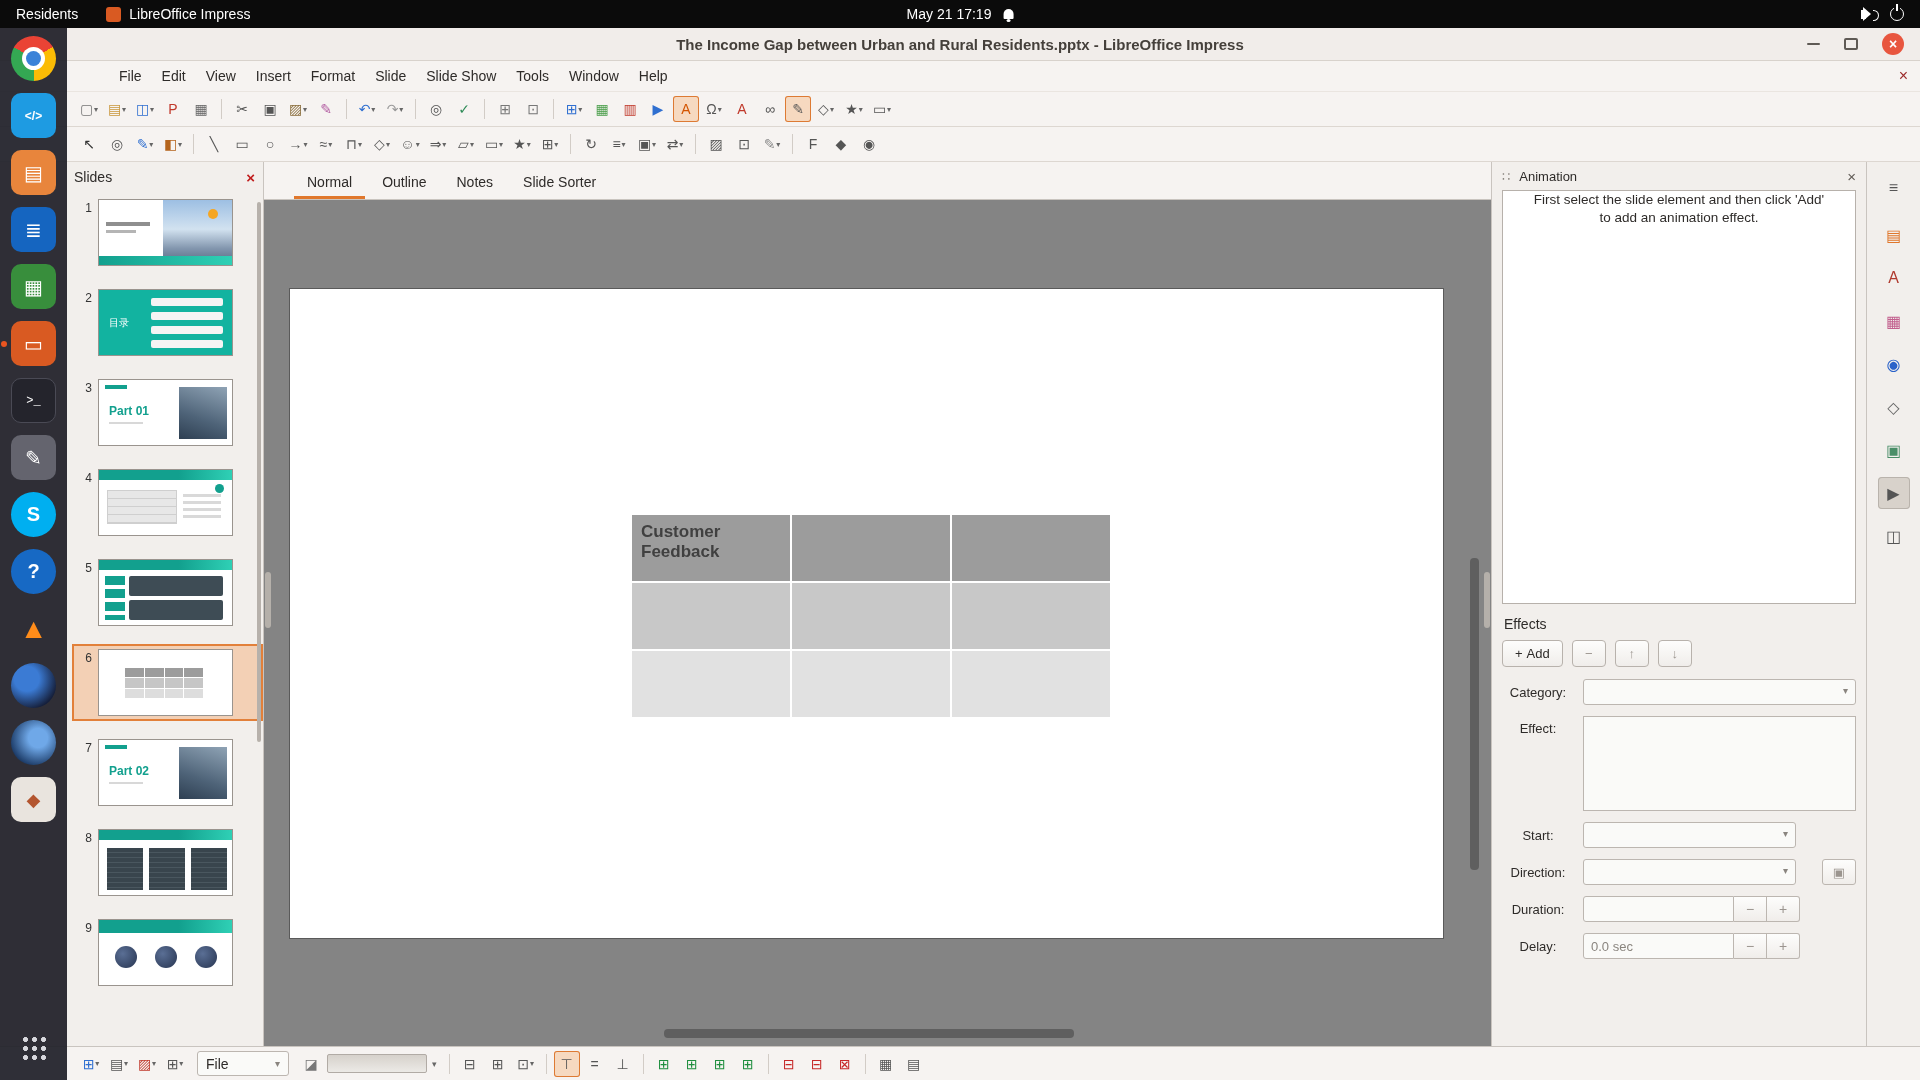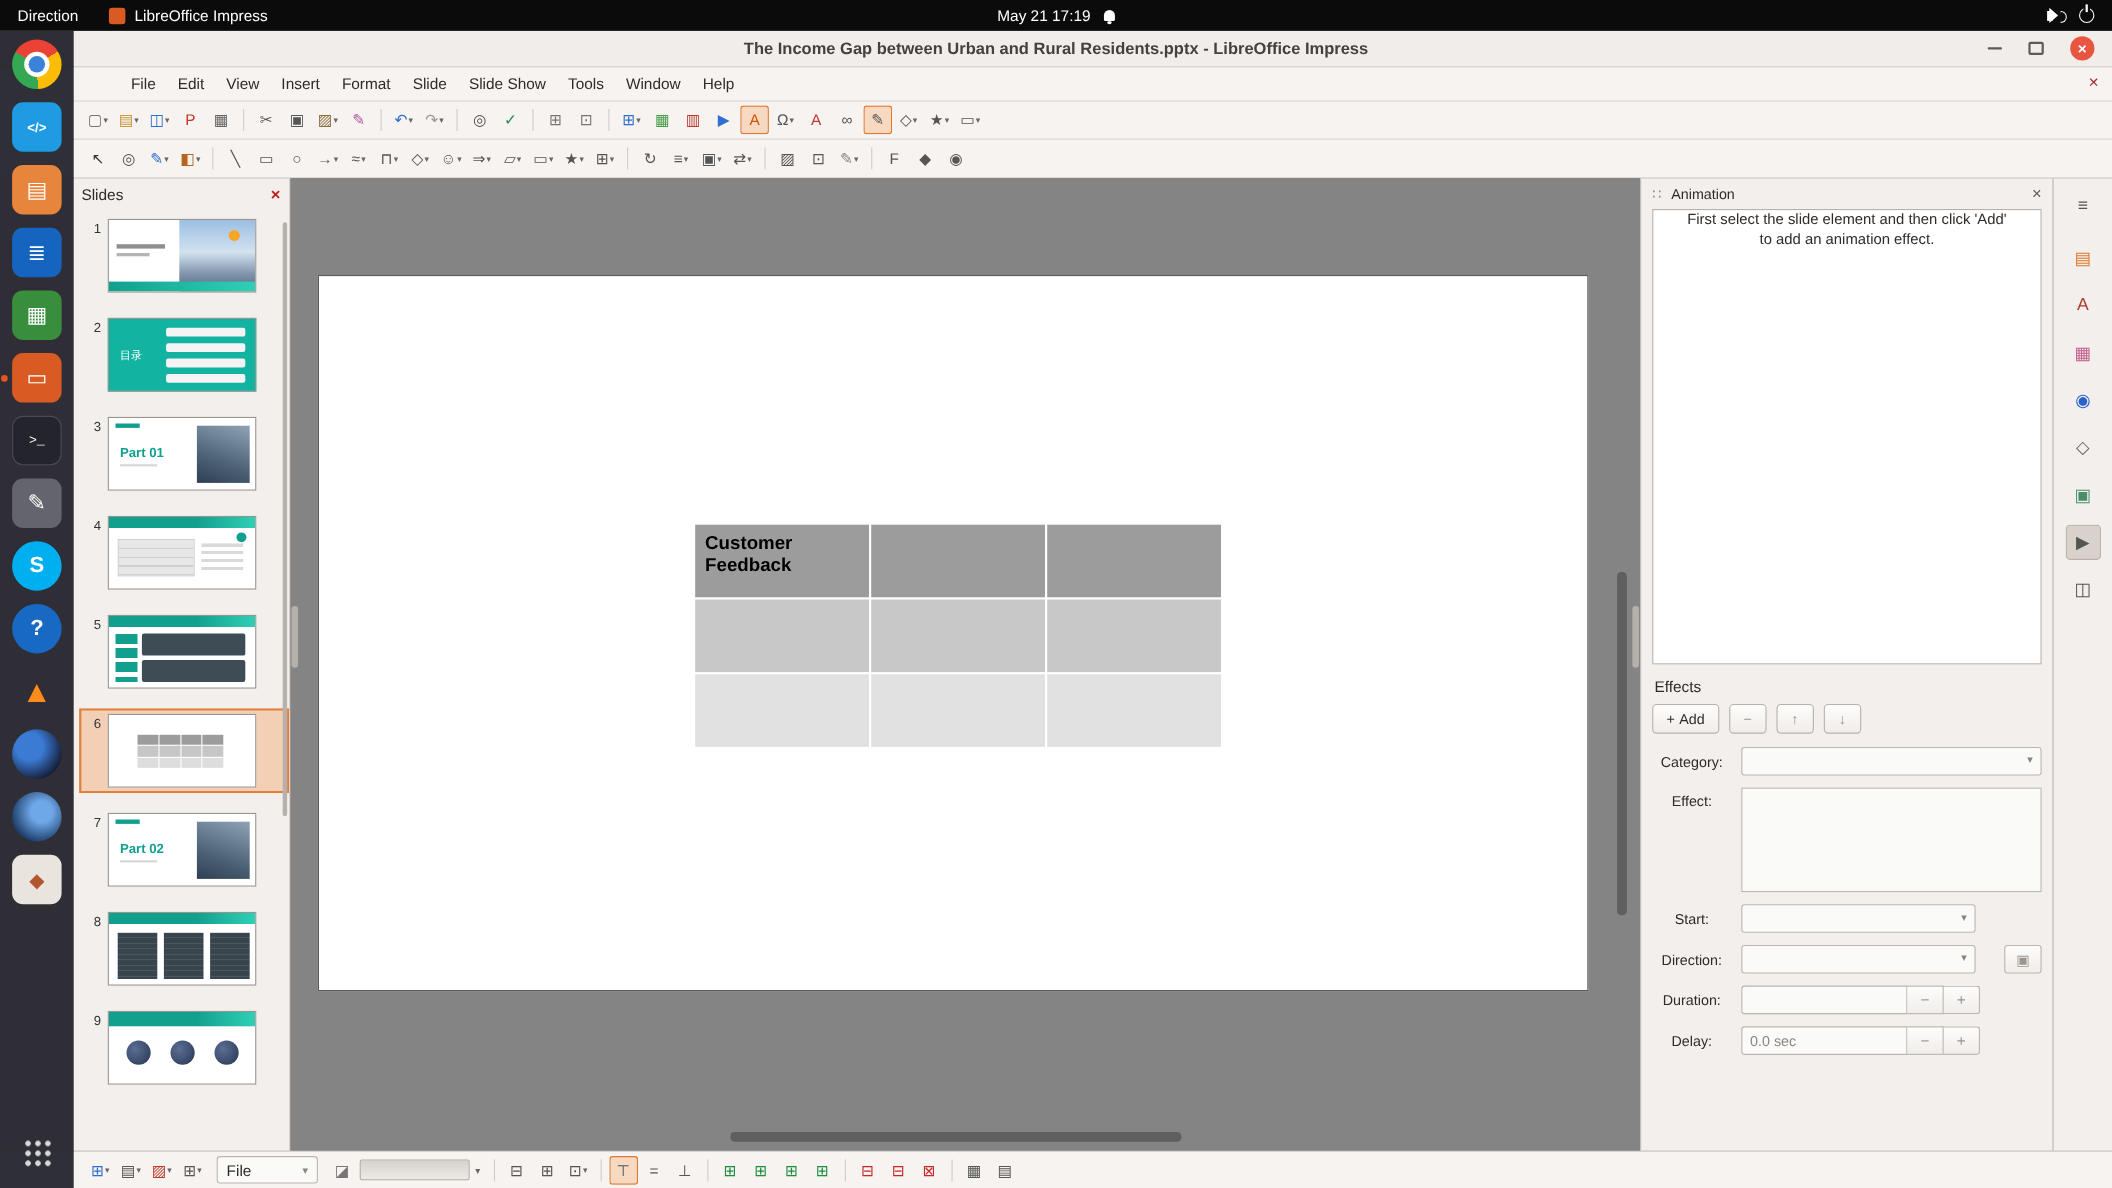--- a/index.html
+++ b/index.html
@@ -87,21 +87,21 @@
   .circ.c1{left:16px} .circ.c2{left:56px} .circ.c3{left:96px}
 
   
   .workspace { flex:1; display:flex; flex-direction:column; position:relative; min-width:0; }
   .view-tabs { height:38px; background:#f6f3f1; border-bottom:1px solid #c9c4bf; display:flex; align-items:flex-end; padding-left:30px; gap:4px; }
   .view-tab { padding:9px 13px 6px; border-bottom:3px solid transparent; font-size:14px; }
   .view-tab.active { border-bottom-color:#e0772c; }
   .canvas-area { flex:1; position:relative; background:#848484; }
   .slide-canvas { position:absolute; left:25px; top:88px; width:1155px; height:651px; background:#ffffff; border:1px solid #5a5a5a; }
   .slide-table { position:absolute; left:342px; top:226px; width:478px; height:202px; display:grid; grid-template-columns:repeat(3,1fr); grid-template-rows:repeat(3,1fr); gap:2px; }
-  .cell-text { display:block; font-weight:bold; font-size:17px; line-height:1.18; color:#000000; padding:7px 9px; }
+  .cell-text { display:block; font-weight:bold; font-size:17px; line-height:1.18; color:#404040; padding:7px 9px; }
   .h-scrollbar { position:absolute; left:400px; bottom:8px; width:410px; height:9px; background:#5f5f5f; border-radius:4px; }
   .v-scrollbar { position:absolute; right:12px; top:358px; width:9px; height:312px; background:#5f5f5f; border-radius:4px; }
   .collapse-handle { position:absolute; width:6px; height:56px; background:#b5b0aa; border-radius:3px; top:44%; }
   .collapse-handle.left { left:1px; } .collapse-handle.right { right:1px; }
 
   
   .anim-panel { width:375px; background:#f2efec; border-left:1px solid #c9c4bf; display:flex; flex-direction:column; padding:0 10px; font-size:13px; }
   .anim-head { height:28px; display:flex; align-items:center; gap:8px; }
   .grip { color:#8a857f; font-size:13px; letter-spacing:1px; }
   .anim-close { margin-left:auto; color:#5f5a55; font-size:15px; }
@@ -165,21 +165,21 @@
   .ic-bluecircle2 { border-radius:50%; background:radial-gradient(circle at 60% 40%,#6fa8e8 0 25%,#1b3a66 75%); }
   .ic-software { background:#e9e4de; color:#b3552f; font-size:18px; }
   .ic-showapps { background:transparent; margin-top:auto; }
   .ic-showapps::before { content:''; width:26px; height:26px; background:radial-gradient(circle,#d8d8de 2.2px,transparent 2.8px) 0 0/9px 9px; }
 </style>
 </head>
 <body>
 
 <div class="topbar">
   <div class="topbar-left">
-    <span>Direction</span>
+    <span>Residents</span>
     <span class="app-entry">
       <span class="app-ic"></span>
       <span>LibreOffice Impress</span>
     </span>
   </div>
   <div class="topbar-center">
     <span>May 21 17:19</span>
     <span class="bell"></span>
   </div>
   <div class="topbar-right">
@@ -515,20 +515,26 @@
             <div class="circ c1"></div>
             <div class="circ c2"></div>
             <div class="circ c3"></div>
           </div>
         </div>
       </div>
     <div class="panel-vscroll"></div>
   </div>
 
   <div class="workspace">
+    <div class="view-tabs" id="view-tabs">
+        <span class="view-tab active">Normal</span>
+        <span class="view-tab">Outline</span>
+        <span class="view-tab">Notes</span>
+        <span class="view-tab">Slide Sorter</span>
+      </div>
     <div class="canvas-area">
       <div class="slide-canvas">
         <div class="slide-table" id="slide-table">
             <div class="sl-cell" style="background: rgb(156, 156, 156);">
               <span class="cell-text">Customer Feedback</span>
             </div>
             <div class="sl-cell" style="background: rgb(156, 156, 156);"></div>
             <div class="sl-cell" style="background: rgb(156, 156, 156);"></div>
             <div class="sl-cell" style="background: rgb(200, 200, 200);"></div>
             <div class="sl-cell" style="background: rgb(200, 200, 200);"></div>

